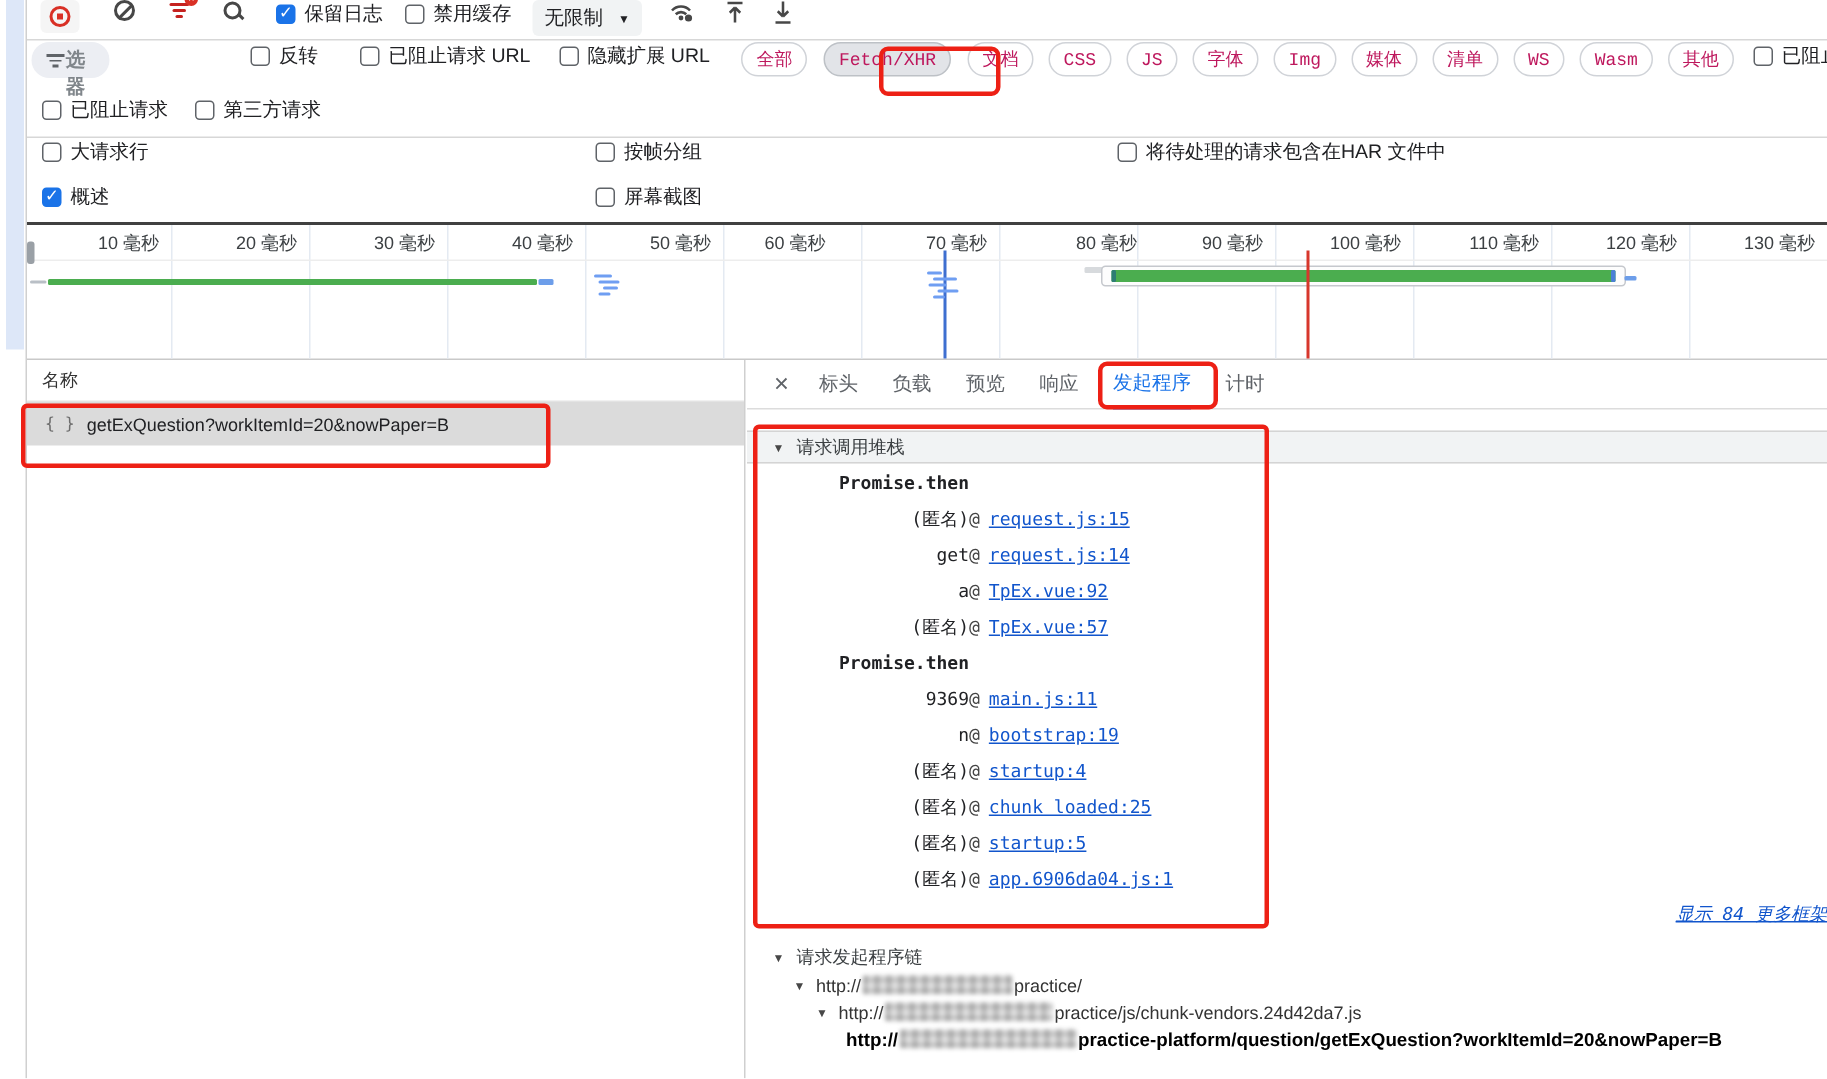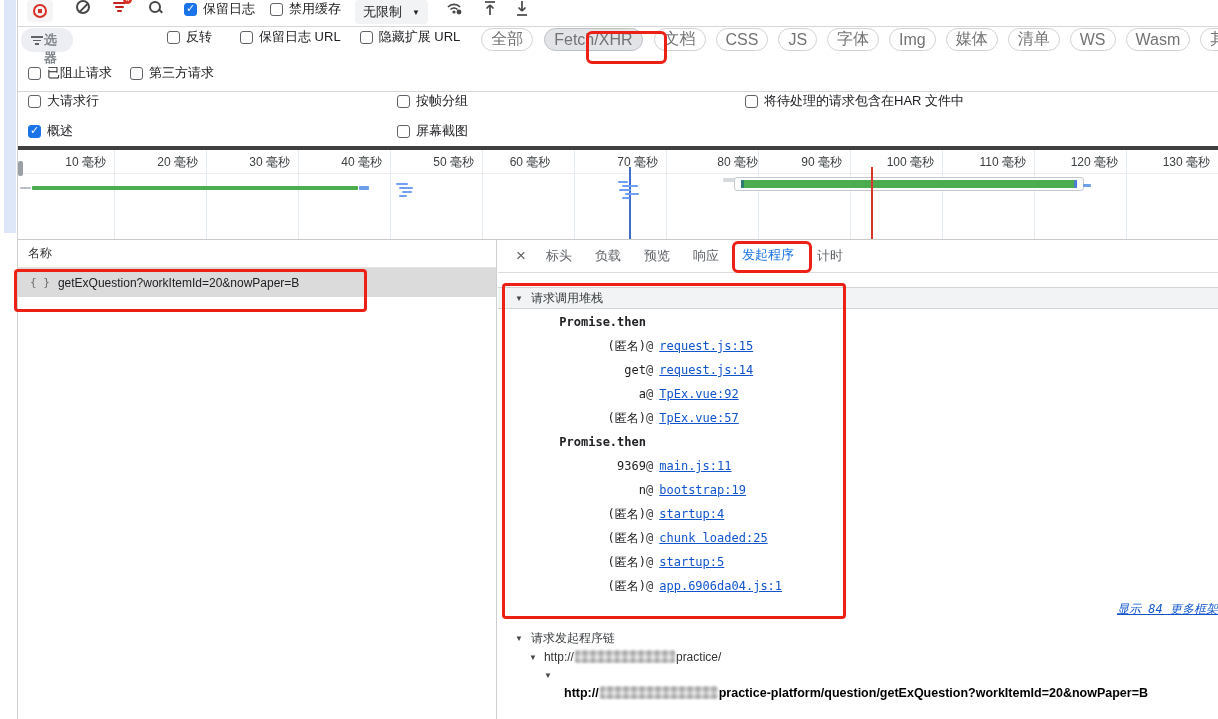--- a/index.html
+++ b/index.html
@@ -10,21 +10,21 @@
   .gutter { position:absolute; left:0; top:0; width:17px; height:719px; background:#fff; }
   .gutter .band { position:absolute; left:4px; top:0; width:12px; height:233px; background:#dde7f8; }
   .panel-edge { position:absolute; left:17px; top:0; width:1px; height:719px; background:#d0d0d0; }
 
   
   .row { position:absolute; left:18px; right:0; display:flex; align-items:flex-start; overflow:hidden; }
   .tb1 { top:0; height:27px; border-bottom:1px solid #d7d7d7; }
   .tb2 { top:28px; height:36px; }
   .tb3 { top:64px; height:28px; border-bottom:1px solid #d7d7d7; }
   .tb4 { top:92px; height:30px; }
-  .tb5 { top:122px; height:28px; border-bottom:4px solid #404040; }
+  .tb5 { top:122px; height:28px; border-bottom:2px solid #404040; }
 
   .lbl { font-size:13px; color:#202124; white-space:nowrap; }
   .cbw { display:inline-flex; align-items:center; gap:6px; cursor:default; }
   .cb { width:13px; height:13px; border:1.5px solid #5f6368; border-radius:3px; background:#fff; position:relative; flex:0 0 auto; }
   .cb.on { background:#1a73e8; border-color:#1a73e8; }
   .cb.on::after { content:"✓"; position:absolute; left:1px; top:-2px; color:#fff; font-size:11px; font-weight:bold; }
 
   
   .recbg { width:26px; height:22px; border-radius:4px; background:#f5f5f5; display:flex; align-items:center; justify-content:center; }
   .rec { width:14px; height:14px; border:2px solid #d93025; border-radius:50%; position:relative; }
@@ -46,21 +46,21 @@
 
   
   .finput { display:inline-flex; align-items:center; gap:7px; width:138px; height:24px; background:#eceef3; border-radius:14px; padding:0 10px; }
   .finput .fglyph { width:12px; height:10px; position:relative; }
   .finput .fglyph i { position:absolute; left:0; height:1.8px; background:#5f6368; display:block; }
   .finput .fglyph i:nth-child(1){ top:1px; width:12px; }
   .finput .fglyph i:nth-child(2){ top:4.5px; width:8px; left:2px; }
   .finput .fglyph i:nth-child(3){ top:8px; width:4px; left:4px; }
   .finput .ph { font-size:13px; color:#80868b; }
   .vsep { width:1px; height:16px; background:#cfcfcf; }
-  .pill { height:23px; display:inline-flex; align-items:center; padding:0 9px; border:1px solid #d0d3d8; border-radius:12px; font-size:16px; color:#737373; background:#fff; white-space:nowrap; }
+  .pill { height:23px; display:inline-flex; align-items:center; padding:0 9px; border:1px solid #d0d3d8; border-radius:12px; font-size:12px; color:#be185d; background:#fff; white-space:nowrap;font-family:Liberation Mono, monospace; }
   .pill.on { background:#e2e4e8; border-color:#bdc1c6; }
 
   
   .overview { position:absolute; left:18px; right:0; top:150px; height:90px; background:#fff; border-bottom:1px solid #c9c9c9; }
   .gl { position:absolute; top:0; width:1px; height:89px; background:#e4eaf2; }
   .rl { position:absolute; top:4px; width:72px; text-align:right; font-size:12px; color:#3c4043; white-space:nowrap; }
   .ruler-sep { position:absolute; left:0; right:0; top:23px; height:1px; background:#ededed; }
   .ovhandle { position:absolute; left:0; top:11px; width:5px; height:15px; background:#9aa0a6; border-radius:2px; }
   .bar { position:absolute; border-radius:1px; }
   .vline { position:absolute; top:17px; height:72px; width:2px; }
@@ -165,21 +165,21 @@
         </span>
       <span class="ph">筛选器</span>
     </span>
     <span class="cbw" style="margin-left:94px;">
       <span class="cb"></span>
       <span class="lbl">反转</span>
     </span>
     <span class="vsep" style="margin-left:14px;"></span>
     <span class="cbw" style="margin-left:14px;">
       <span class="cb"></span>
-      <span class="lbl">保留日志 URL</span>
+      <span class="lbl">已阻止请求 URL</span>
     </span>
     <span class="cbw" style="margin-left:19px;">
       <span class="cb"></span>
       <span class="lbl">隐藏扩展 URL</span>
     </span>
     <span class="pill" style="margin-left:21px;">全部</span>
     <span class="pill on" style="margin-left:11px;">Fetch/XHR</span>
     <span class="pill" style="margin-left:11px;">文档</span>
     <span class="pill" style="margin-left:10px;">CSS</span>
     <span class="pill" style="margin-left:10px;">JS</span>
@@ -396,20 +396,21 @@
         <div class="chain-hdr">
           <span class="tri">▼</span>
           <span>请求发起程序链</span>
         </div>
         <div class="chain-row l1">
           <span class="tri">▼</span>
           <span class="url"><span>http://</span><span class="blurred" style="width:100px;"></span><span>practice/</span></span>
         </div>
         <div class="chain-row l2">
           <span class="tri">▼</span>
+          <span class="url"><span>http://</span><span class="blurred" style="width:112px;"></span><span>practice/js/chunk-vendors.24d42da7.js</span></span>
         </div>
         <div class="chain-row l3">
           <span class="url"><span>http://</span><span class="blurred" style="width:118px;"></span><span>practice-platform/question/getExQuestion?workItemId=20&amp;nowPaper=B</span></span>
         </div>
 
       </div>
     </div>
   </div>
 
   <div class="anno" style="left:586px; top:31px; width:81px; height:33px;"></div>

